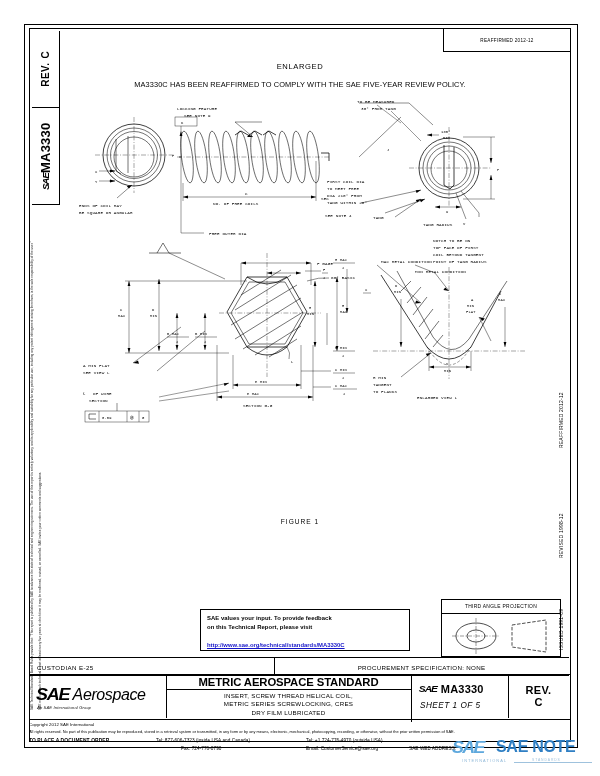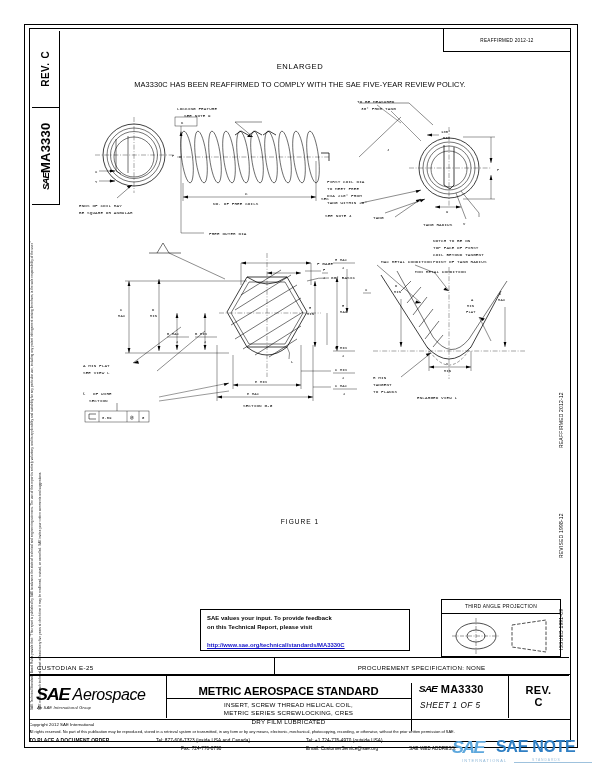--- a/index.html
+++ b/index.html
@@ -73,21 +73,21 @@
   .cust-strip .proc{position:absolute;left:245px;right:0;top:50%;transform:translateY(-50%);text-align:center;font-size:6.2px;letter-spacing:.3px;}
 
   
   .tblock{position:absolute;left:29px;top:674px;width:540px;height:44px;}
   .tb-logo{position:absolute;left:0;top:0;width:137px;height:44px;border-right:1px solid #000;}
   .tb-logo .line1{position:absolute;left:7px;top:12px;display:flex;align-items:baseline;}
   .tb-logo .sae{font-size:16px;font-weight:900;font-style:italic;letter-spacing:-1.1px;transform:scaleX(1.12);transform-origin:left center;}
   .tb-logo .aero{font-size:16px;font-style:italic;letter-spacing:-.4px;margin-left:7px;}
   .tb-logo .sub{position:absolute;left:8px;top:31px;font-size:4.2px;font-style:italic;letter-spacing:.1px;color:#222;}
 
-  .tb-mid{position:absolute;left:137px;top:9px;width:245px;height:48px;border-right:1px solid #000;}
+  .tb-mid{position:absolute;left:137px;top:0;width:245px;height:48px;border-right:1px solid #000;}
   .tb-mid .head{height:15px;border-bottom:1px solid #000;display:flex;align-items:center;justify-content:center;
       font-size:11.3px;font-weight:bold;letter-spacing:-.1px;}
   .tb-mid .desc{height:29px;display:flex;flex-direction:column;align-items:center;justify-content:center;gap:0;}
   .tb-mid .desc span{font-size:6.2px;letter-spacing:.25px;line-height:8.3px;}
 
   .tb-num{position:absolute;left:382px;top:0;width:97px;height:44px;border-right:1px solid #000;}
   .tb-num .r1{position:absolute;left:9px;top:9px;display:flex;align-items:center;gap:5px;}
   .tb-num .sae-mini{font-size:9px;font-weight:900;font-style:italic;letter-spacing:-.9px;transform:scaleX(1.15);}
   .tb-num .num{font-size:11px;font-weight:bold;letter-spacing:.2px;}
   .tb-num .sheet{position:absolute;left:9px;top:27px;font-size:8.2px;letter-spacing:.5px;font-style:italic;}

